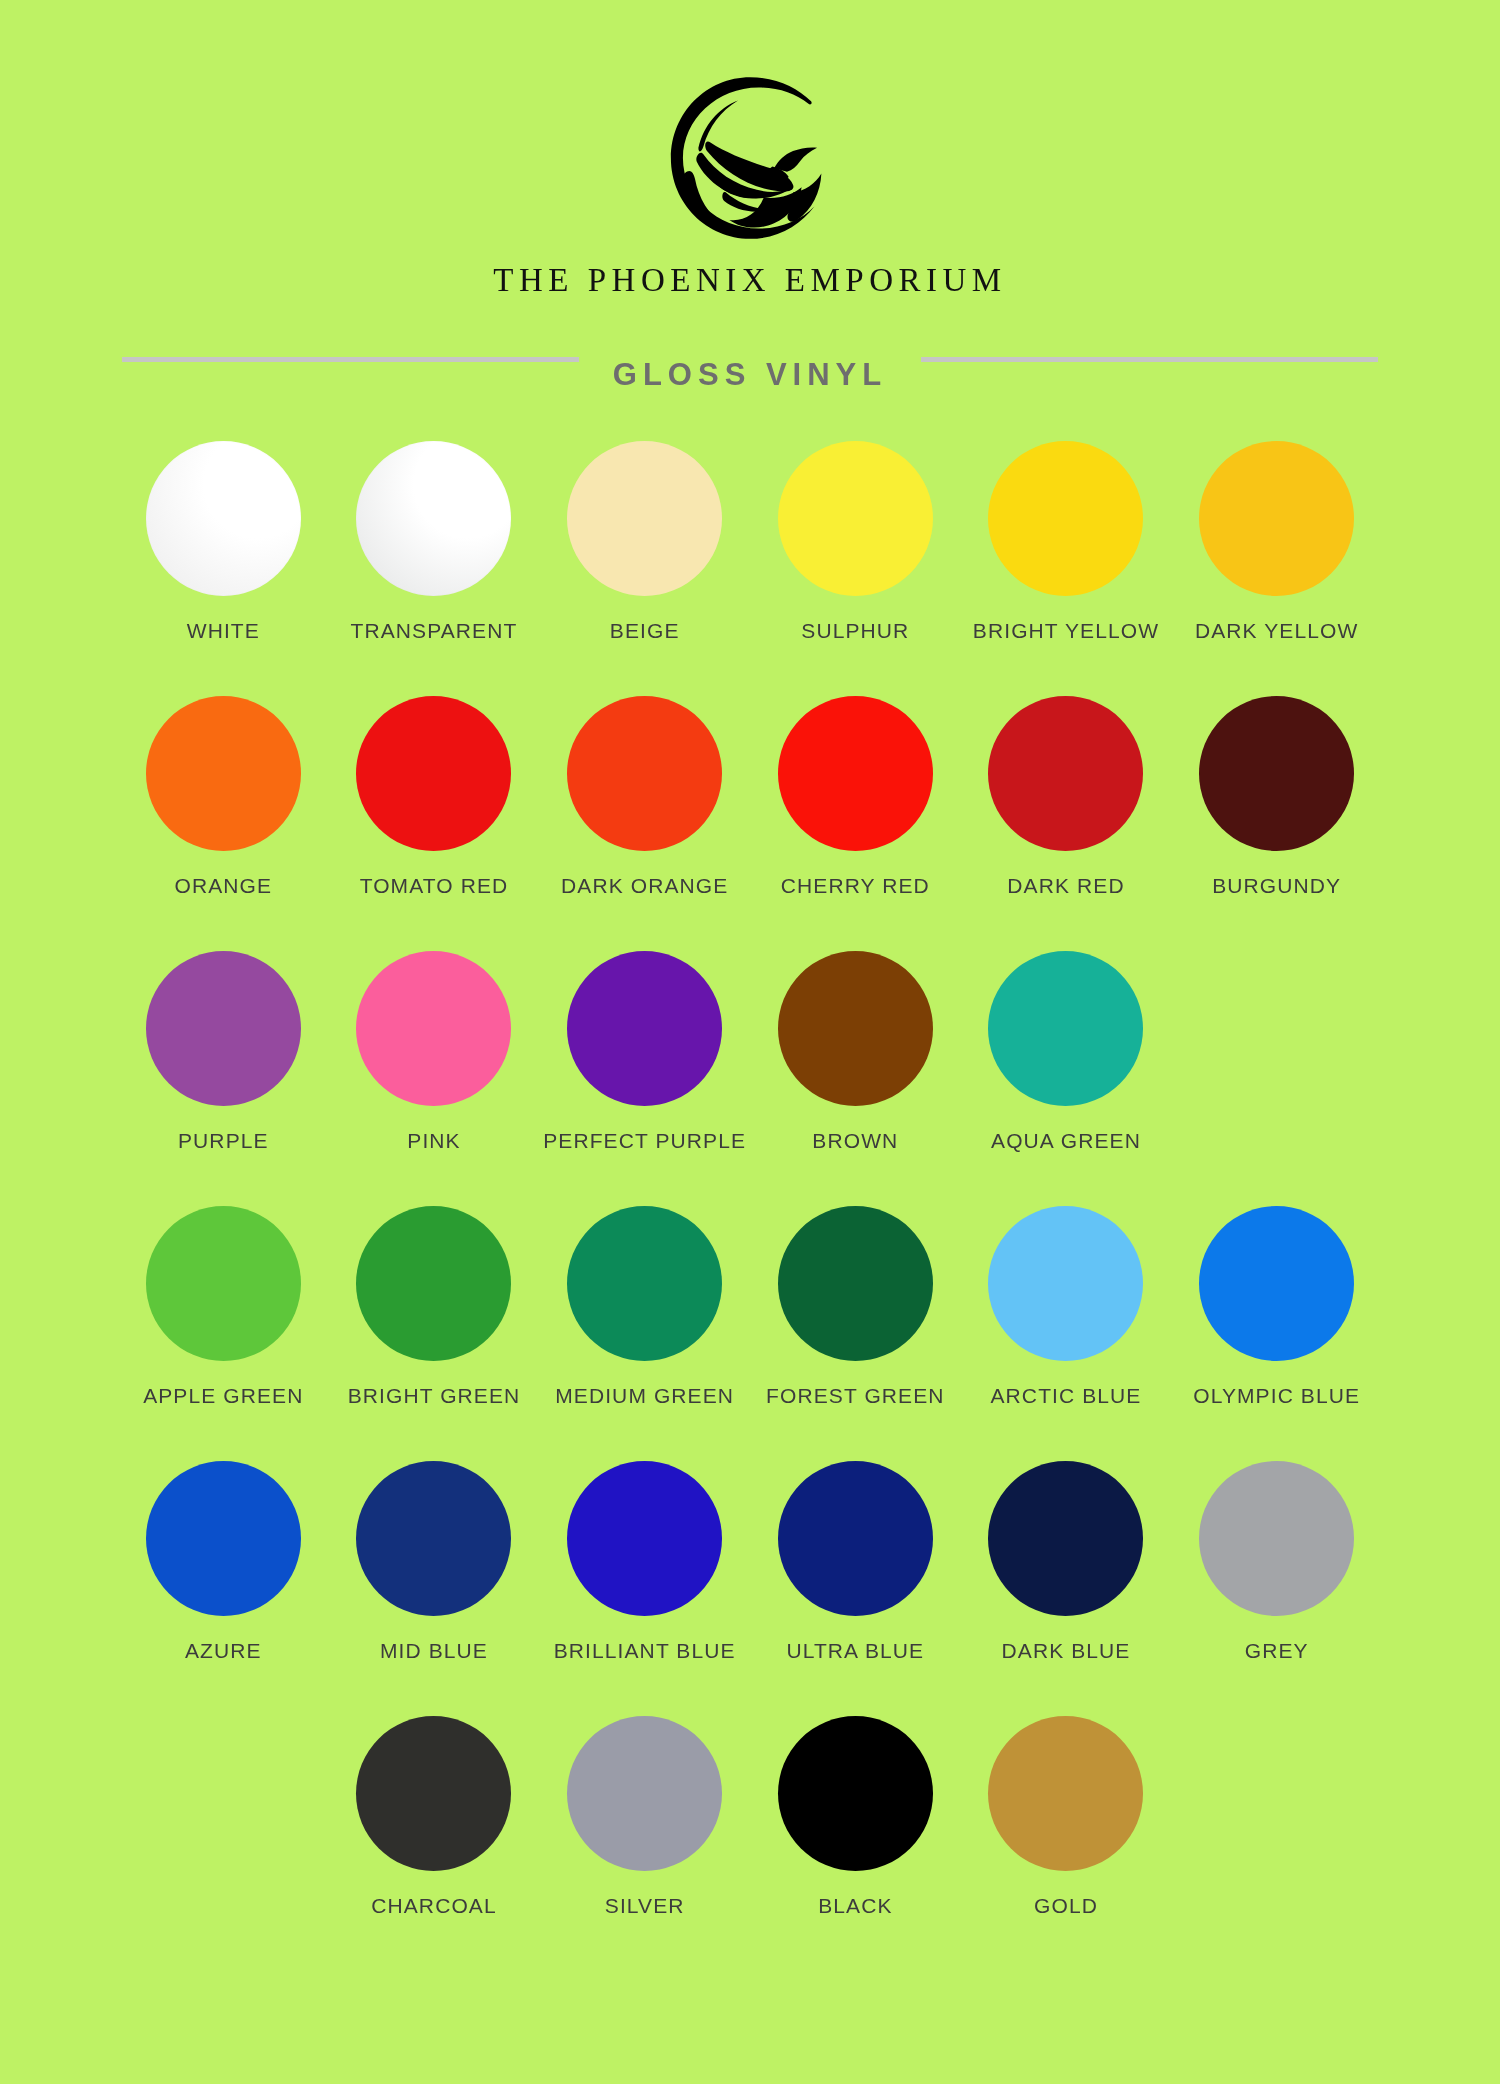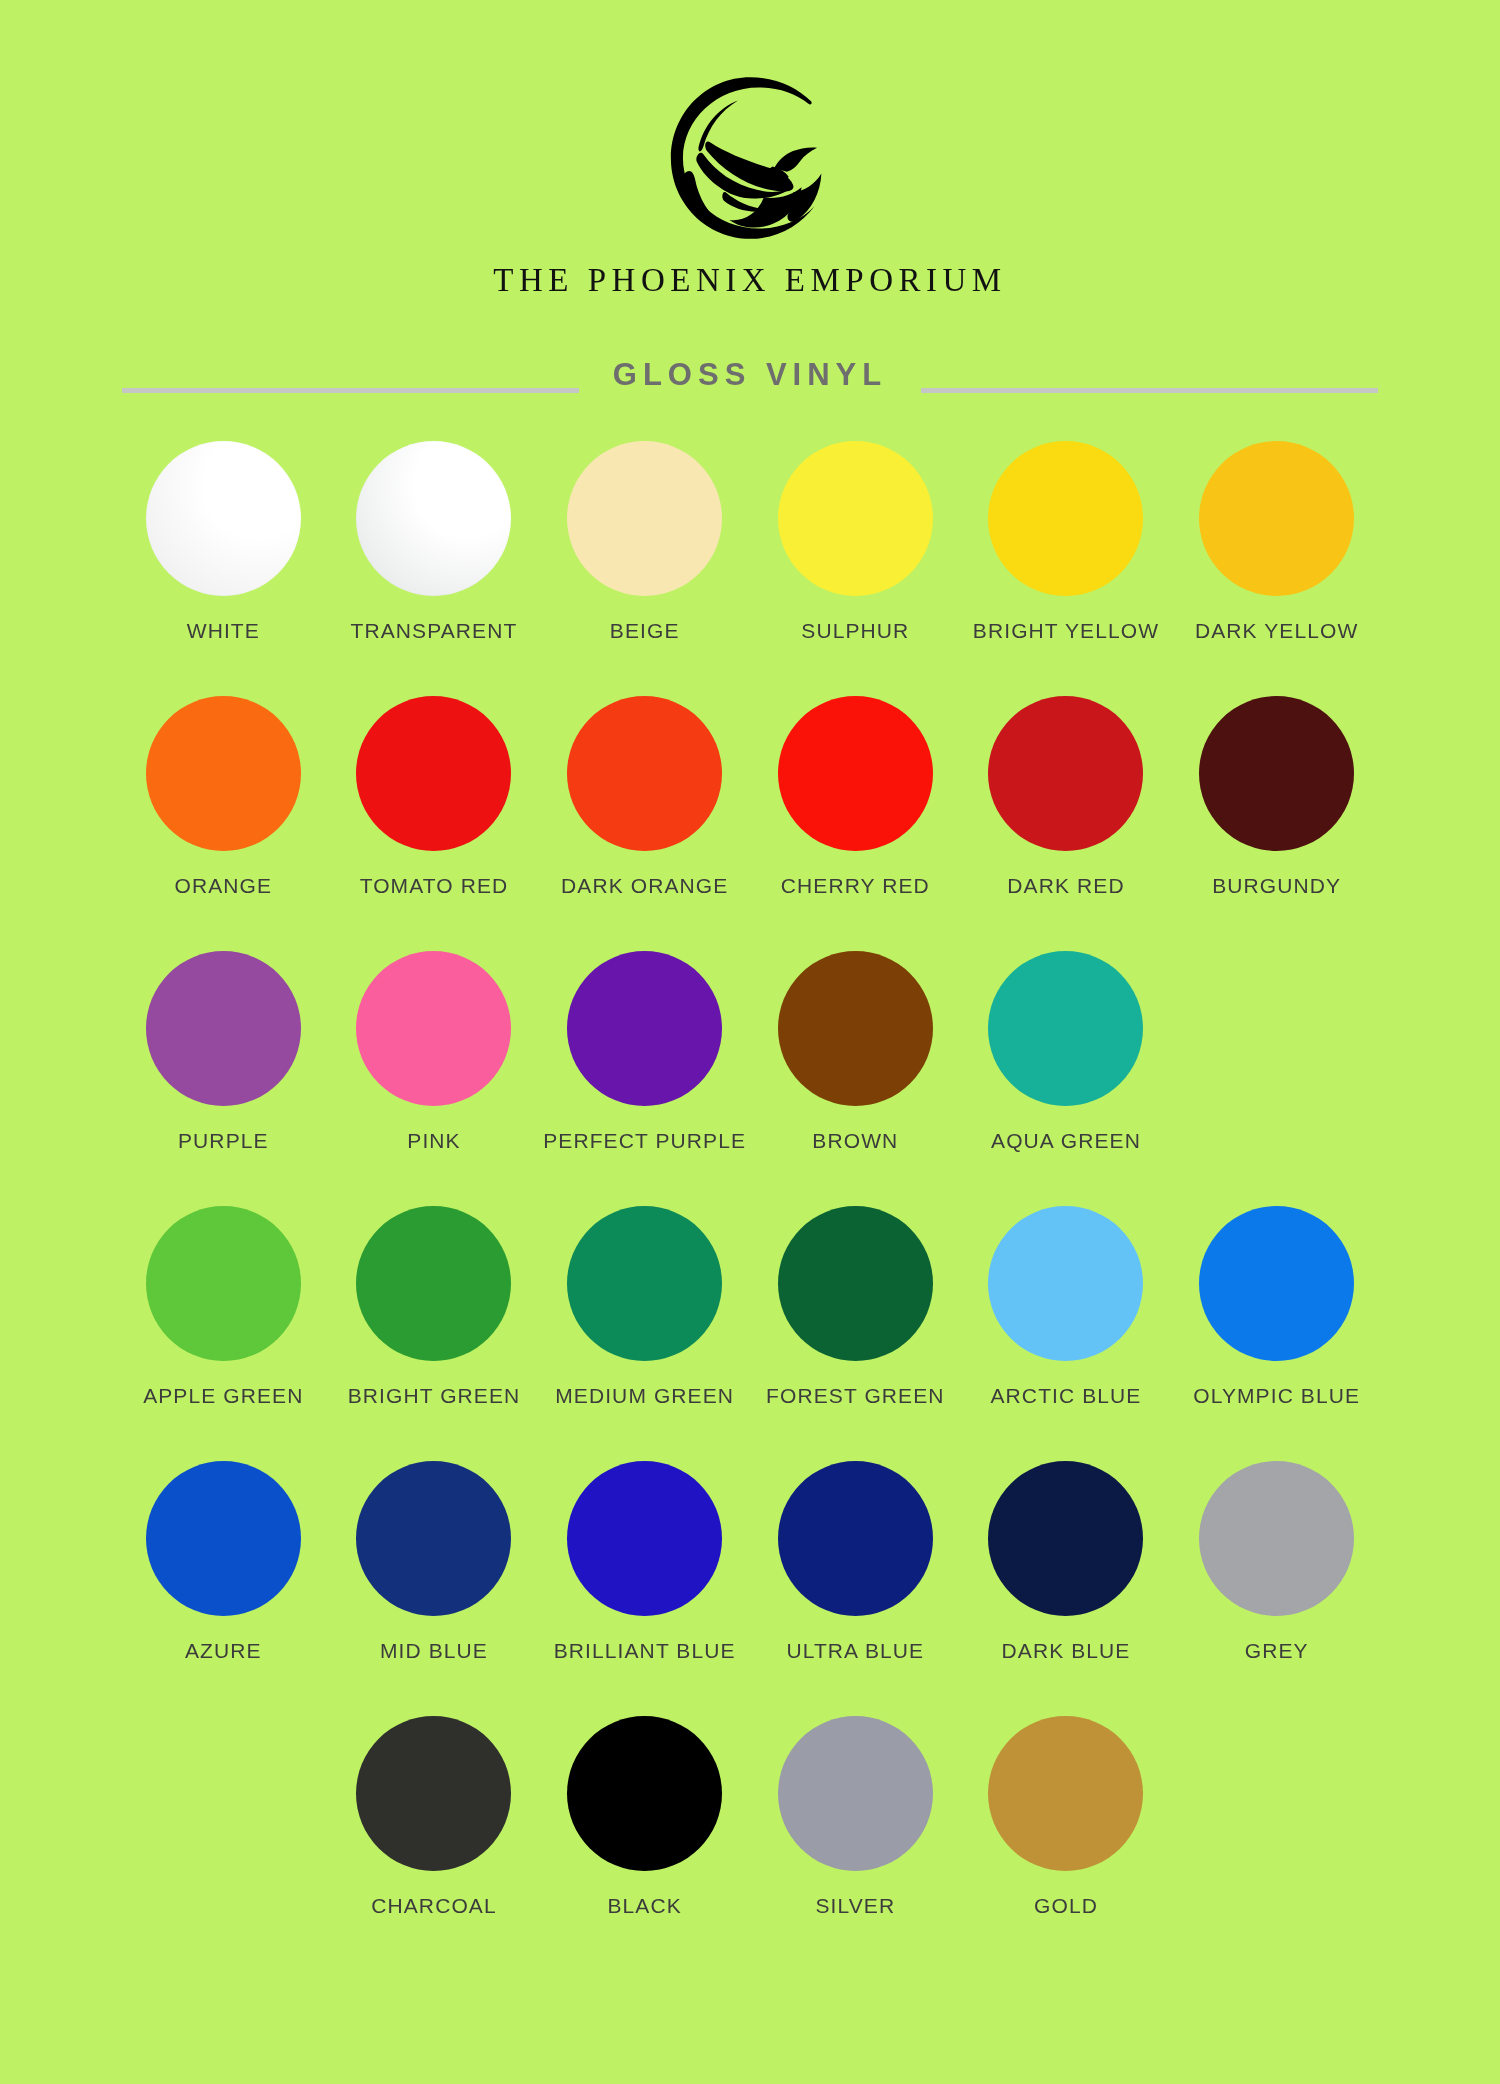--- a/index.html
+++ b/index.html
@@ -43,21 +43,21 @@
     font-weight: 400;
     color: #111111;
     font-family: "Liberation Serif", serif;
     white-space: nowrap;
   }
 
   
   .section-head {
     margin-top: 58px;
     display: flex;
-    align-items: flex-end;
+    align-items: flex-start;
     justify-content: center;
     gap: 34px;
     padding: 0 122px;
   }
   .rule {
     flex: 1 1 auto;
     height: 5px;
     background: #c6c6c6;
   }
   .section-title {
@@ -330,27 +330,27 @@
           <div class="swatch-label">GREY</div>
         </div>
       </div>
       <div class="row" style="grid-template-columns: repeat(6, 1fr);">
         <div class="cell"></div>
         <div class="cell">
           <div class="swatch" style="background: rgb(47, 47, 44);"></div>
           <div class="swatch-label">CHARCOAL</div>
         </div>
         <div class="cell">
+          <div class="swatch" style="background: rgb(154, 156, 168);"></div>
+          <div class="swatch-label">SILVER</div>
+        </div>
+        <div class="cell">
           <div class="swatch" style="background: rgb(0, 0, 0);"></div>
           <div class="swatch-label">BLACK</div>
         </div>
         <div class="cell">
-          <div class="swatch" style="background: rgb(154, 156, 168);"></div>
-          <div class="swatch-label">SILVER</div>
-        </div>
-        <div class="cell">
           <div class="swatch" style="background: rgb(191, 146, 55);"></div>
           <div class="swatch-label">GOLD</div>
         </div>
       </div>
     </div>
 
 </div>
 
 </body></html>

